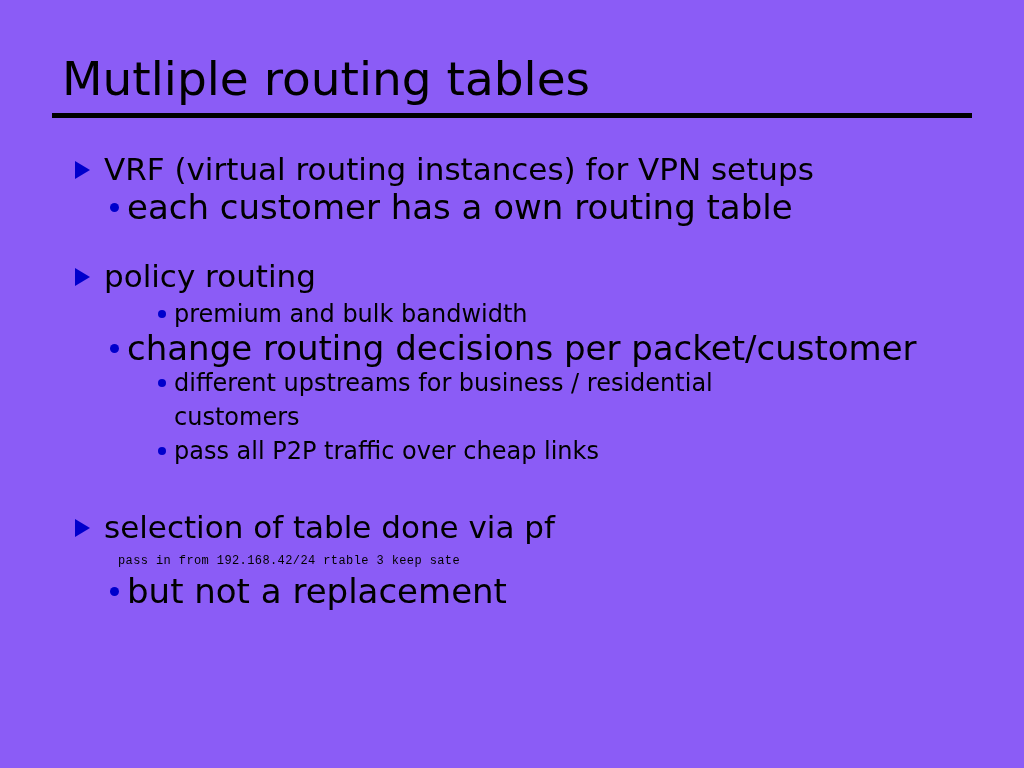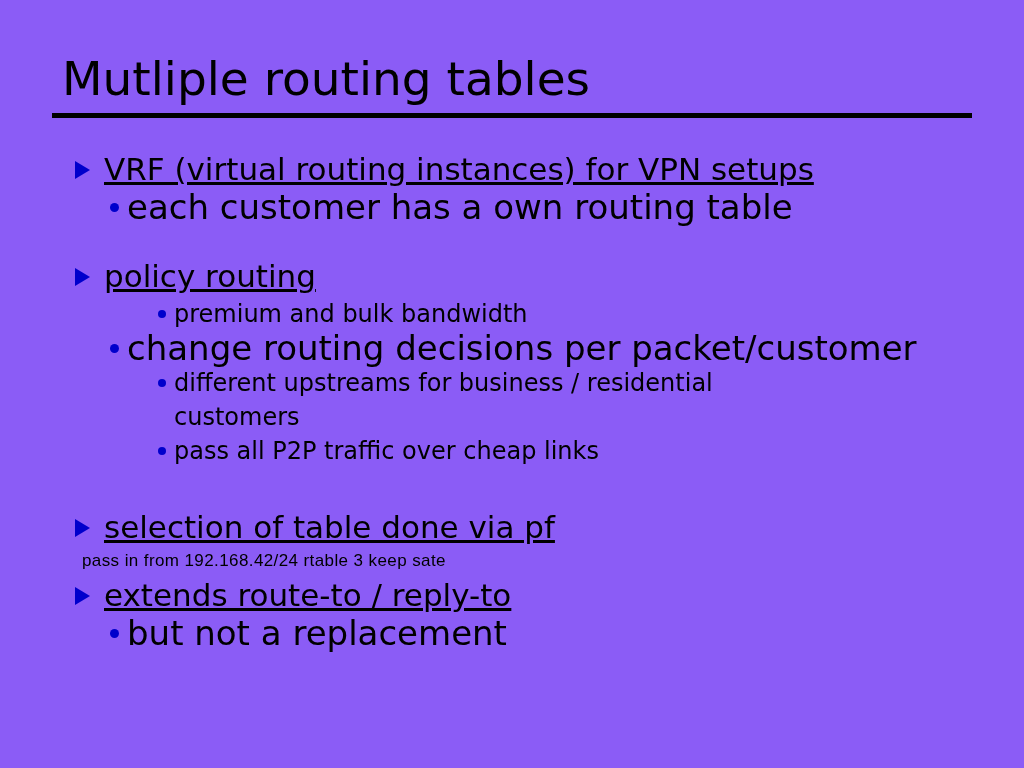--- a/index.html
+++ b/index.html
@@ -78,21 +78,20 @@
     border-bottom: 9px solid transparent;
     border-left: 15px solid #0000CC;
   }
   .lvl1 .text {
     display: block;
     padding-left: 104px;
     padding-right: 30px;
     font-size: 31px;
     line-height: 42px;
     color: #000000;
-    text-decoration: underline;
   }
 
   
   .lvl2 {
     min-height: 35px;
   }
   .lvl2 .marker {
     position: absolute;
     left: 110px;
     top: 13px;
@@ -131,23 +130,23 @@
     line-height: 34px;
     color: #000000;
   }
 
   
   .code-row {
     min-height: 26px;
   }
   .code-row .text {
     display: block;
-    padding-left: 82px;
-    font-family: Liberation Sans, sans-serif;
-    font-size: 17px;
+    padding-left: 118px;
+    font-family: Liberation Mono, monospace;
+    font-size: 12px;
     line-height: 26px;
     letter-spacing: 0.4px;
     color: #000000;
     white-space: pre;
   }
   .spacer-md { height: 30px; }
   .spacer-lg { height: 38px; }
 </style>
 </head>
 <body>
@@ -202,24 +201,20 @@
 
     <div class="bullet-row lvl1">
       <span class="marker"></span>
       <span class="text">selection of table done via pf</span>
     </div>
 
     <div class="bullet-row code-row">
       <span class="text">pass in from 192.168.42/24 rtable 3 keep sate</span>
     </div>
 
-    <div class="bullet-row lvl1">
-      <span class="marker"></span>
-      <span class="text">extends route-to / reply-to</span>
-    </div>
 
     <div class="bullet-row lvl2">
       <span class="marker"></span>
       <span class="text">but not a replacement</span>
     </div>
 
   </div>
 </div>
 
 </body></html>

